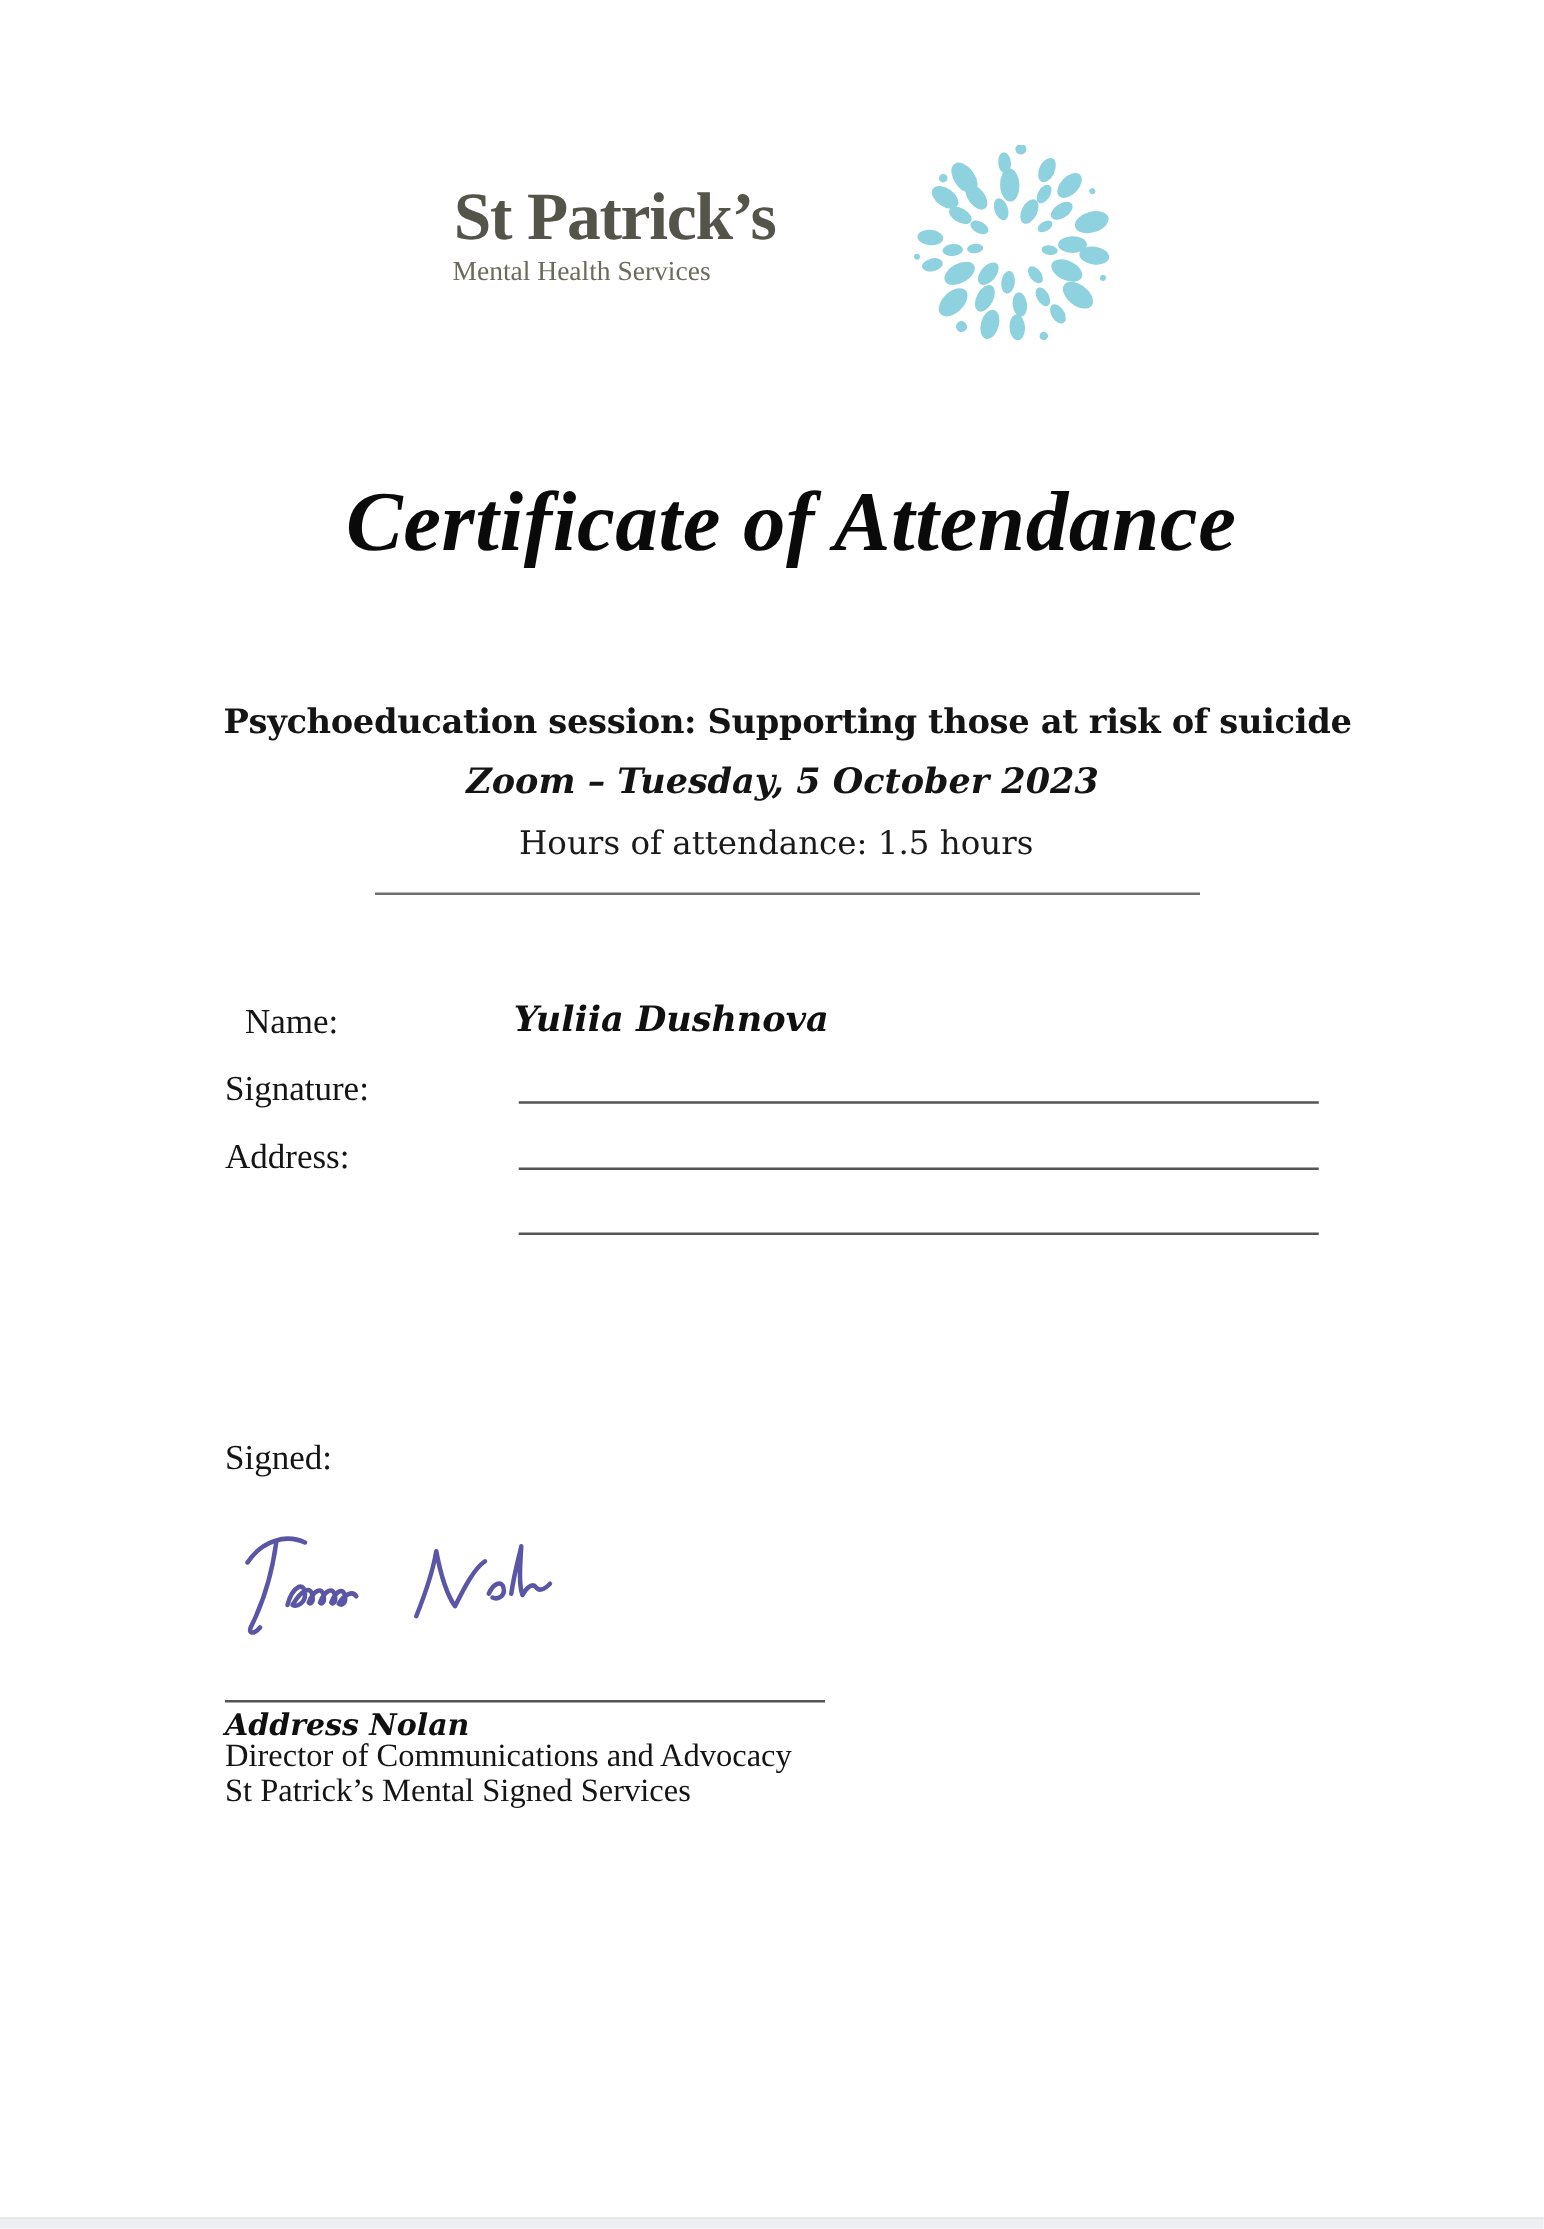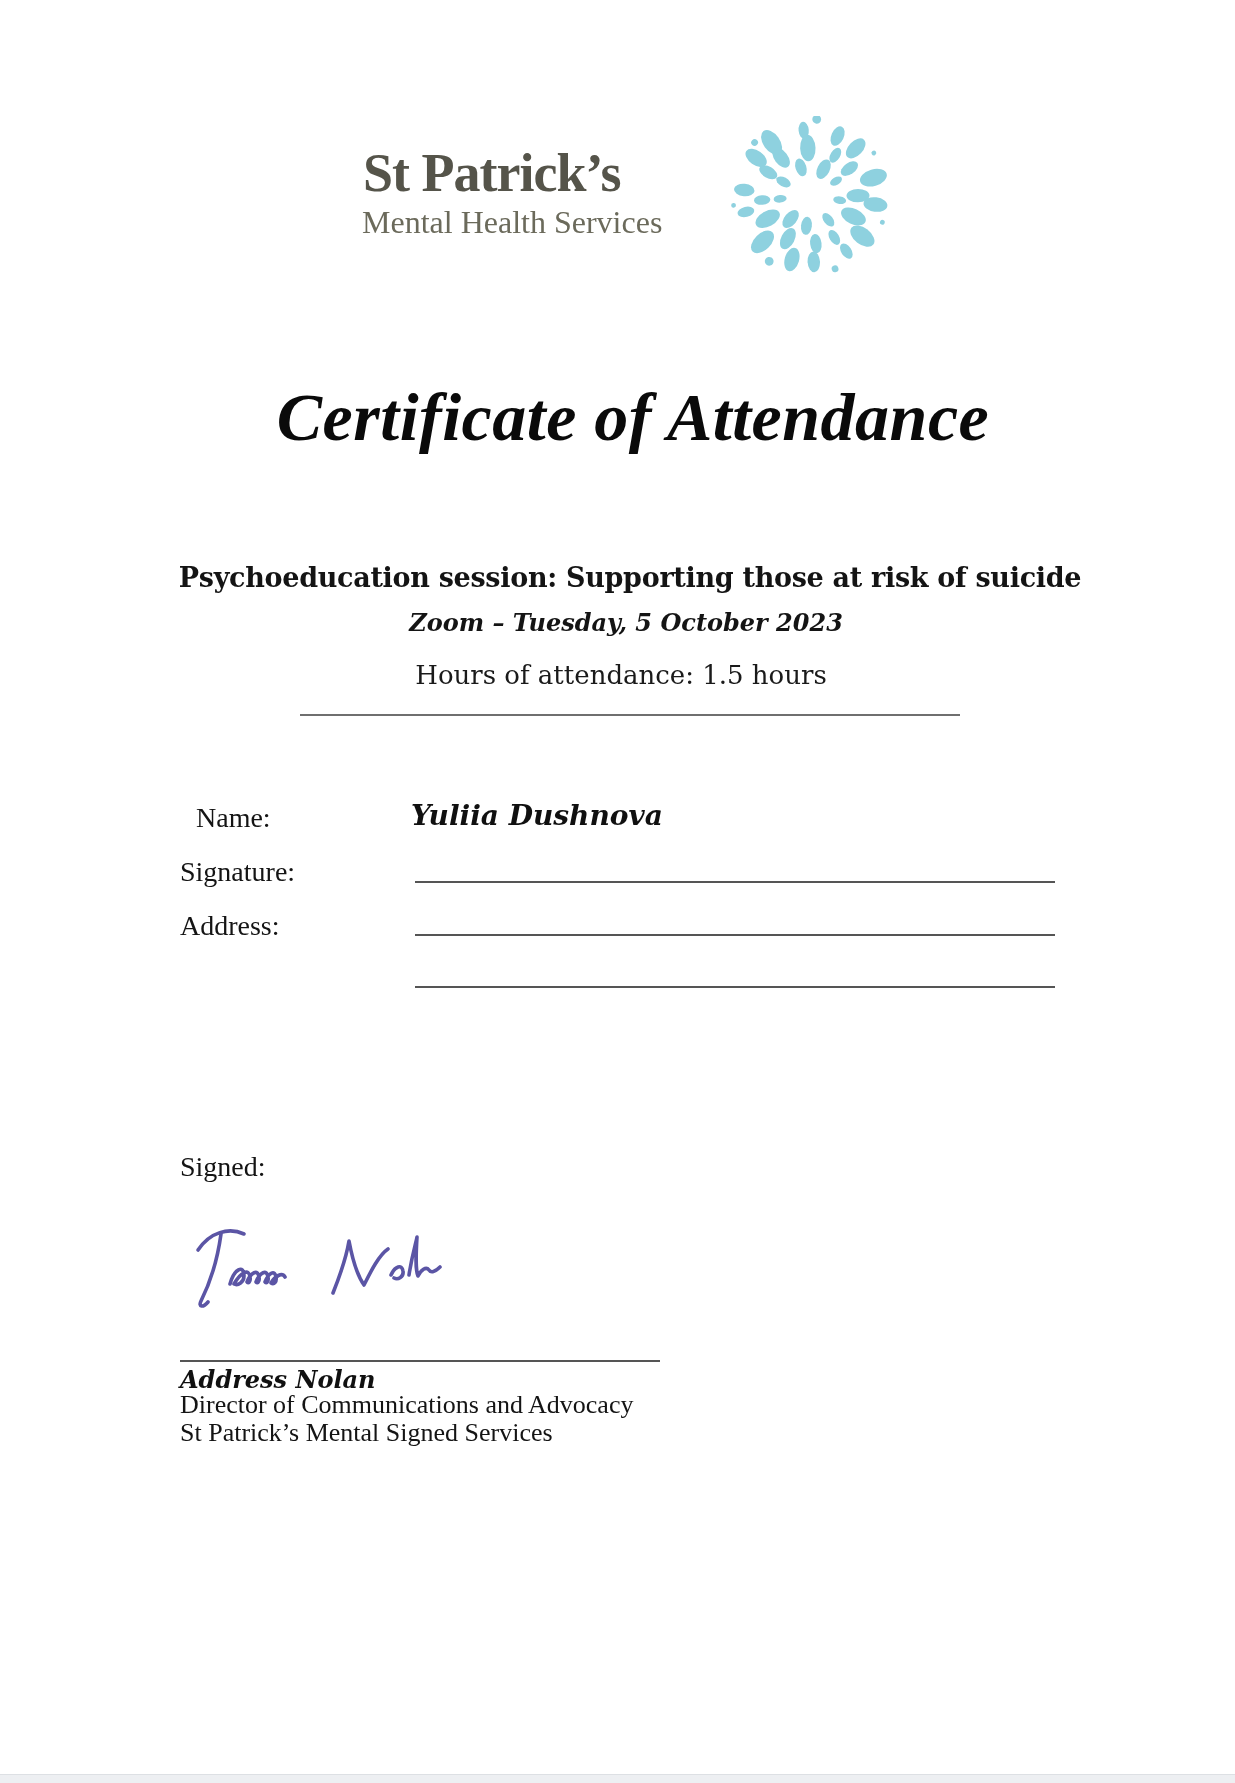--- a/index.html
+++ b/index.html
@@ -7,28 +7,28 @@
     width:1235px;height:1783px;position:relative;background:#ffffff;
     font-family:"Liberation Serif",serif;overflow:hidden;
   }
   .abs{position:absolute;white-space:nowrap;}
   .centered{transform:translateX(-50%);}
   .logo-name{
     font-family:"Liberation Serif",serif;font-weight:700;font-size:54px;
     letter-spacing:-1px;color:#55544a;line-height:1;
   }
   .logo-sub{
-    font-family:"Liberation Serif",serif;font-size:32px;color:#6b6a5b;line-height:1;
+    font-family:"Liberation Serif",serif;font-size:22px;color:#6b6a5b;line-height:1;
   }
   .cert-title{
     font-family:"Liberation Serif",serif;font-style:italic;font-weight:700;
     font-size:68px;color:#0a0a0a;line-height:1;letter-spacing:0.5px;
   }
   .sess-1{font-family:"DejaVu Serif",serif;font-weight:700;font-size:27px;color:#141414;letter-spacing:-0.3px;}
-  .sess-2{font-family:"DejaVu Serif",serif;font-weight:700;font-style:italic;font-size:24px;color:#141414;}
+  .sess-2{font-family:"DejaVu Serif",serif;font-weight:700;font-style:italic;font-size:28px;color:#141414;}
   .sess-3{font-family:"DejaVu Serif",serif;font-size:26px;color:#1a1a1a;}
   .rule{position:absolute;height:0;border-top:2px solid #6f6f6f;}
   .rule-dark{position:absolute;height:0;border-top:2px solid #555;}
   .label{font-family:"Liberation Serif",serif;font-size:28px;color:#141414;line-height:1.15;}
   .value-bold-ital{font-family:"DejaVu Serif",serif;font-weight:700;font-style:italic;font-size:28px;color:#101010;}
   .signer-name{font-family:"DejaVu Serif",serif;font-weight:700;font-style:italic;font-size:24px;color:#101010;}
   .signer-line2{font-family:"Liberation Serif",serif;font-size:26px;color:#141414;}
   .bottom-strip{
     position:absolute;left:0;bottom:0;width:100%;height:8px;
     background:#edeff2;border-top:1px solid #dde0e4;

